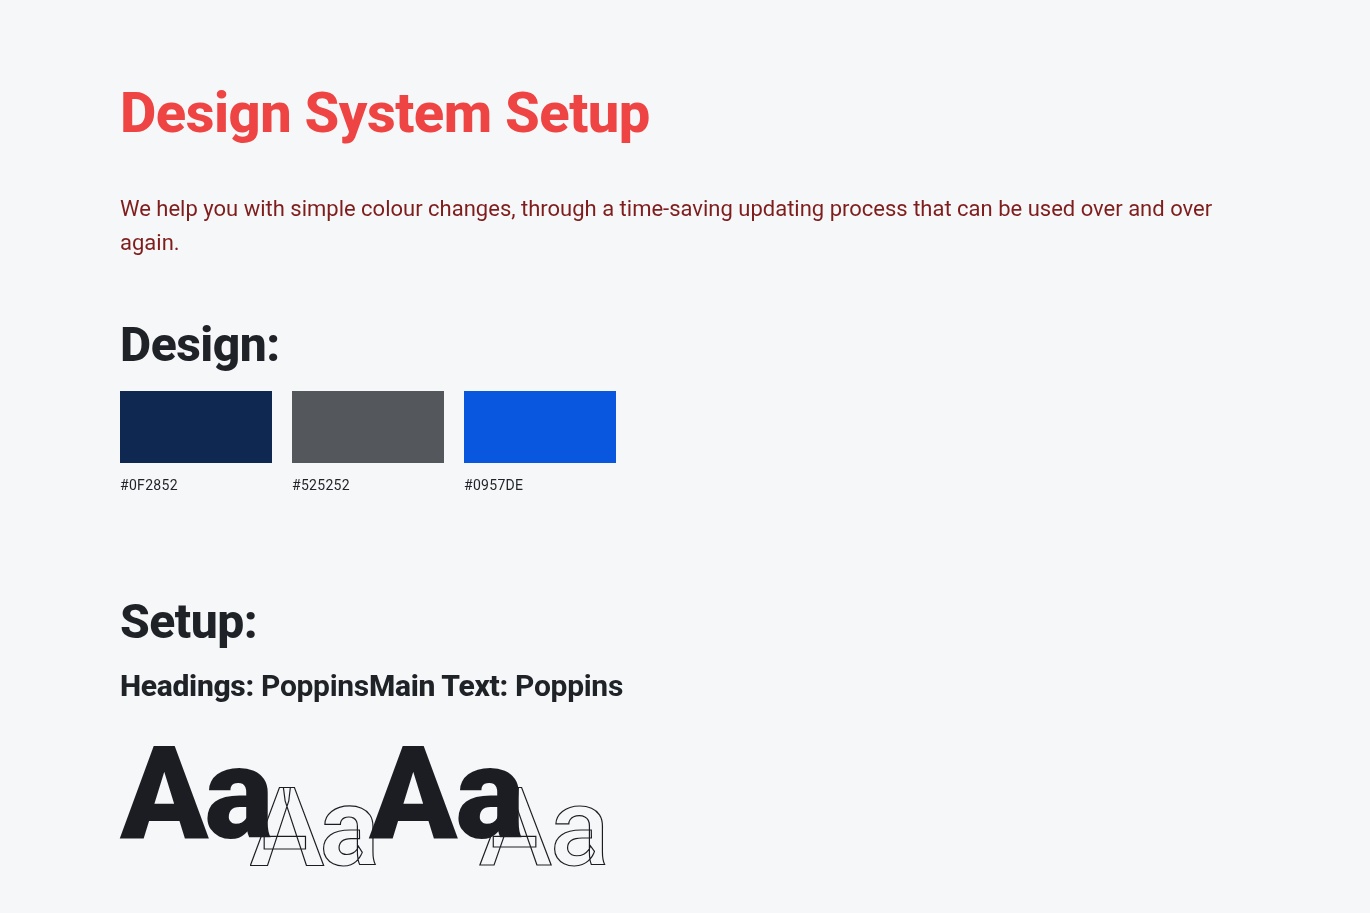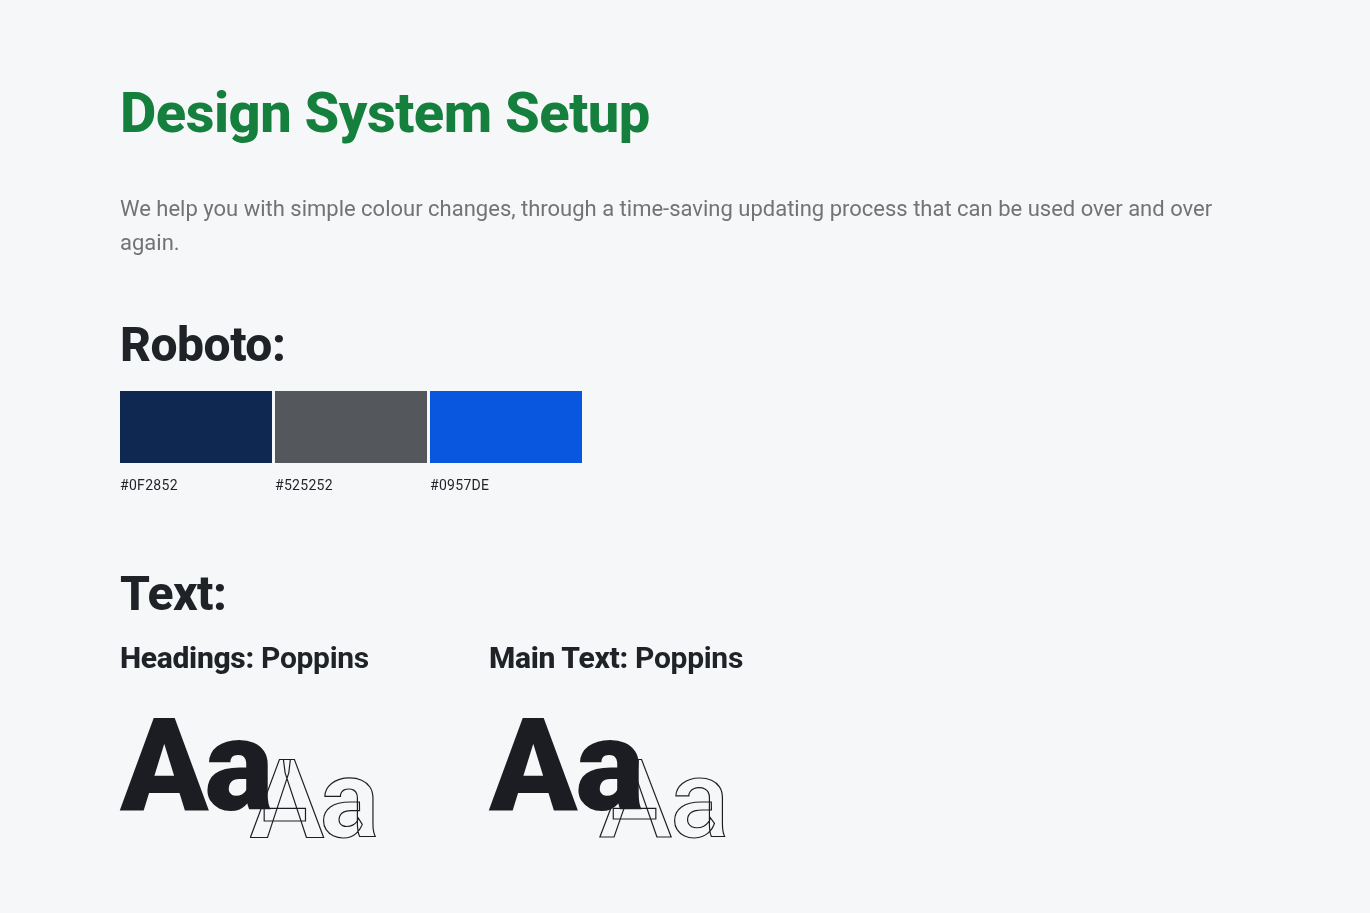--- a/index.html
+++ b/index.html
@@ -13,62 +13,61 @@
       width: 1370px;
       height: 913px;
       padding: 80px 120px 0 120px;
       color: #1f2227;
       overflow: hidden;
     }
     .page-title {
       font-size: 56px;
       font-weight: 800;
       letter-spacing: -0.5px;
-      color: #15803d;
+      color: #ef4444;
       margin-bottom: 46px;
     }
     .intro {
       font-size: 22px;
       line-height: 1.55;
-      color: #737373;
+      color: #7f1d1d;
       max-width: 1100px;
       margin-bottom: 56px;
       font-weight: 400;
     }
     .section-heading {
       font-size: 48px;
       font-weight: 800;
       letter-spacing: -0.5px;
       color: #1f2227;
       margin-bottom: 18px;
     }
     .swatch-row {
       display: flex;
-      gap: 3px;
-      margin-bottom: 72px;
+      gap: 20px;
+      margin-bottom: 100px;
     }
     .swatch {
       width: 152px;
     }
     .swatch-box {
       width: 100%;
       height: 72px;
     }
     .swatch-box.outlined {
       border: 1px solid #9aa0a6;
     }
     .swatch-label {
       margin-top: 14px;
       font-size: 14px;
       color: #1f2227;
       letter-spacing: 0.3px;
     }
     .font-row {
       display: flex;
-      gap: 120px;
       margin-top: 4px;
     }
     .font-block {
       flex: 0 0 auto;
     }
     .font-label {
       font-size: 30px;
       font-weight: 800;
       color: #1f2227;
       margin-bottom: 26px;
@@ -107,38 +106,38 @@
       letter-spacing: -2px;
     }
   </style>
 </head>
 <body>
 
 <h1 class="page-title">Design System Setup</h1>
 
 <p class="intro">We help you with simple colour changes, through a time-saving updating process that can be used over and over again.</p>
 
-<h2 class="section-heading">Roboto:</h2>
+<h2 class="section-heading">Design:</h2>
 
 <div class="swatch-row" id="swatch-row">
     <div class="swatch">
       <div class="swatch-box" style="background: rgb(15, 40, 82);"></div>
       <div class="swatch-label">#0F2852</div>
     </div>
     <div class="swatch">
       <div class="swatch-box" style="background: rgb(84, 87, 91);"></div>
       <div class="swatch-label">#525252</div>
     </div>
     <div class="swatch">
       <div class="swatch-box" style="background: rgb(9, 87, 222);"></div>
       <div class="swatch-label">#0957DE</div>
     </div>
   </div>
 
-<h2 class="section-heading">Text:</h2>
+<h2 class="section-heading">Setup:</h2>
 
 <div class="font-row">
   <div class="font-block">
     <div class="font-label">
       <span>Headings:</span>
       <span class="font-name">Poppins</span>
     </div>
     <div class="aa-stack">
       <div class="aa-solid">Aa</div>
       <svg class="aa-outline" viewBox="0 0 190 120">

